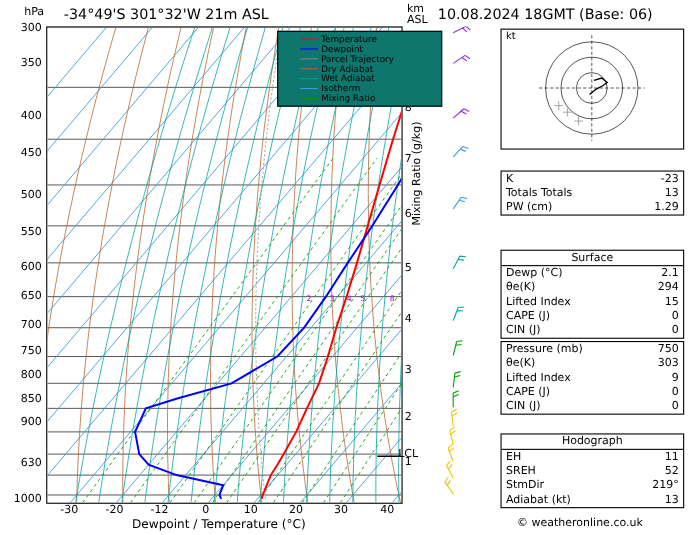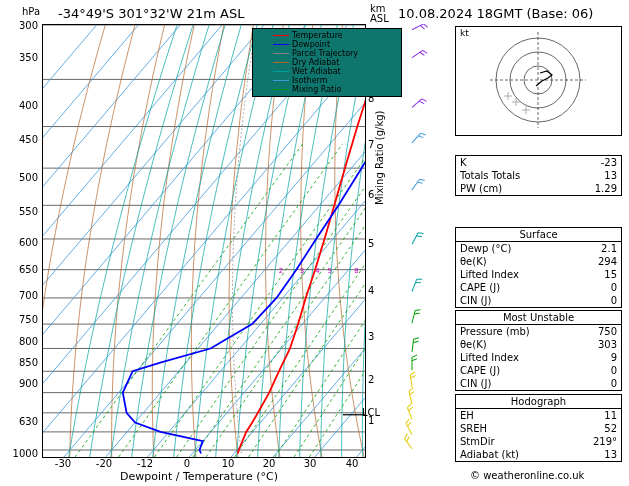--- a/index.html
+++ b/index.html
@@ -346,21 +346,20 @@
       <span>CAPE (J)</span>
       <span>0</span>
     </div>
   <div class="r">
       <span>CIN (J)</span>
       <span>0</span>
     </div>
 </div>
 
 <div class="tbl" id="tbl3">
-  <div class="hd" style="border-top:none">Most Unstable</div>
   <div class="r">
       <span>Pressure (mb)</span>
       <span>750</span>
     </div>
   <div class="r">
       <span>θe(K)</span>
       <span>303</span>
     </div>
   <div class="r">
       <span>Lifted Index</span>

